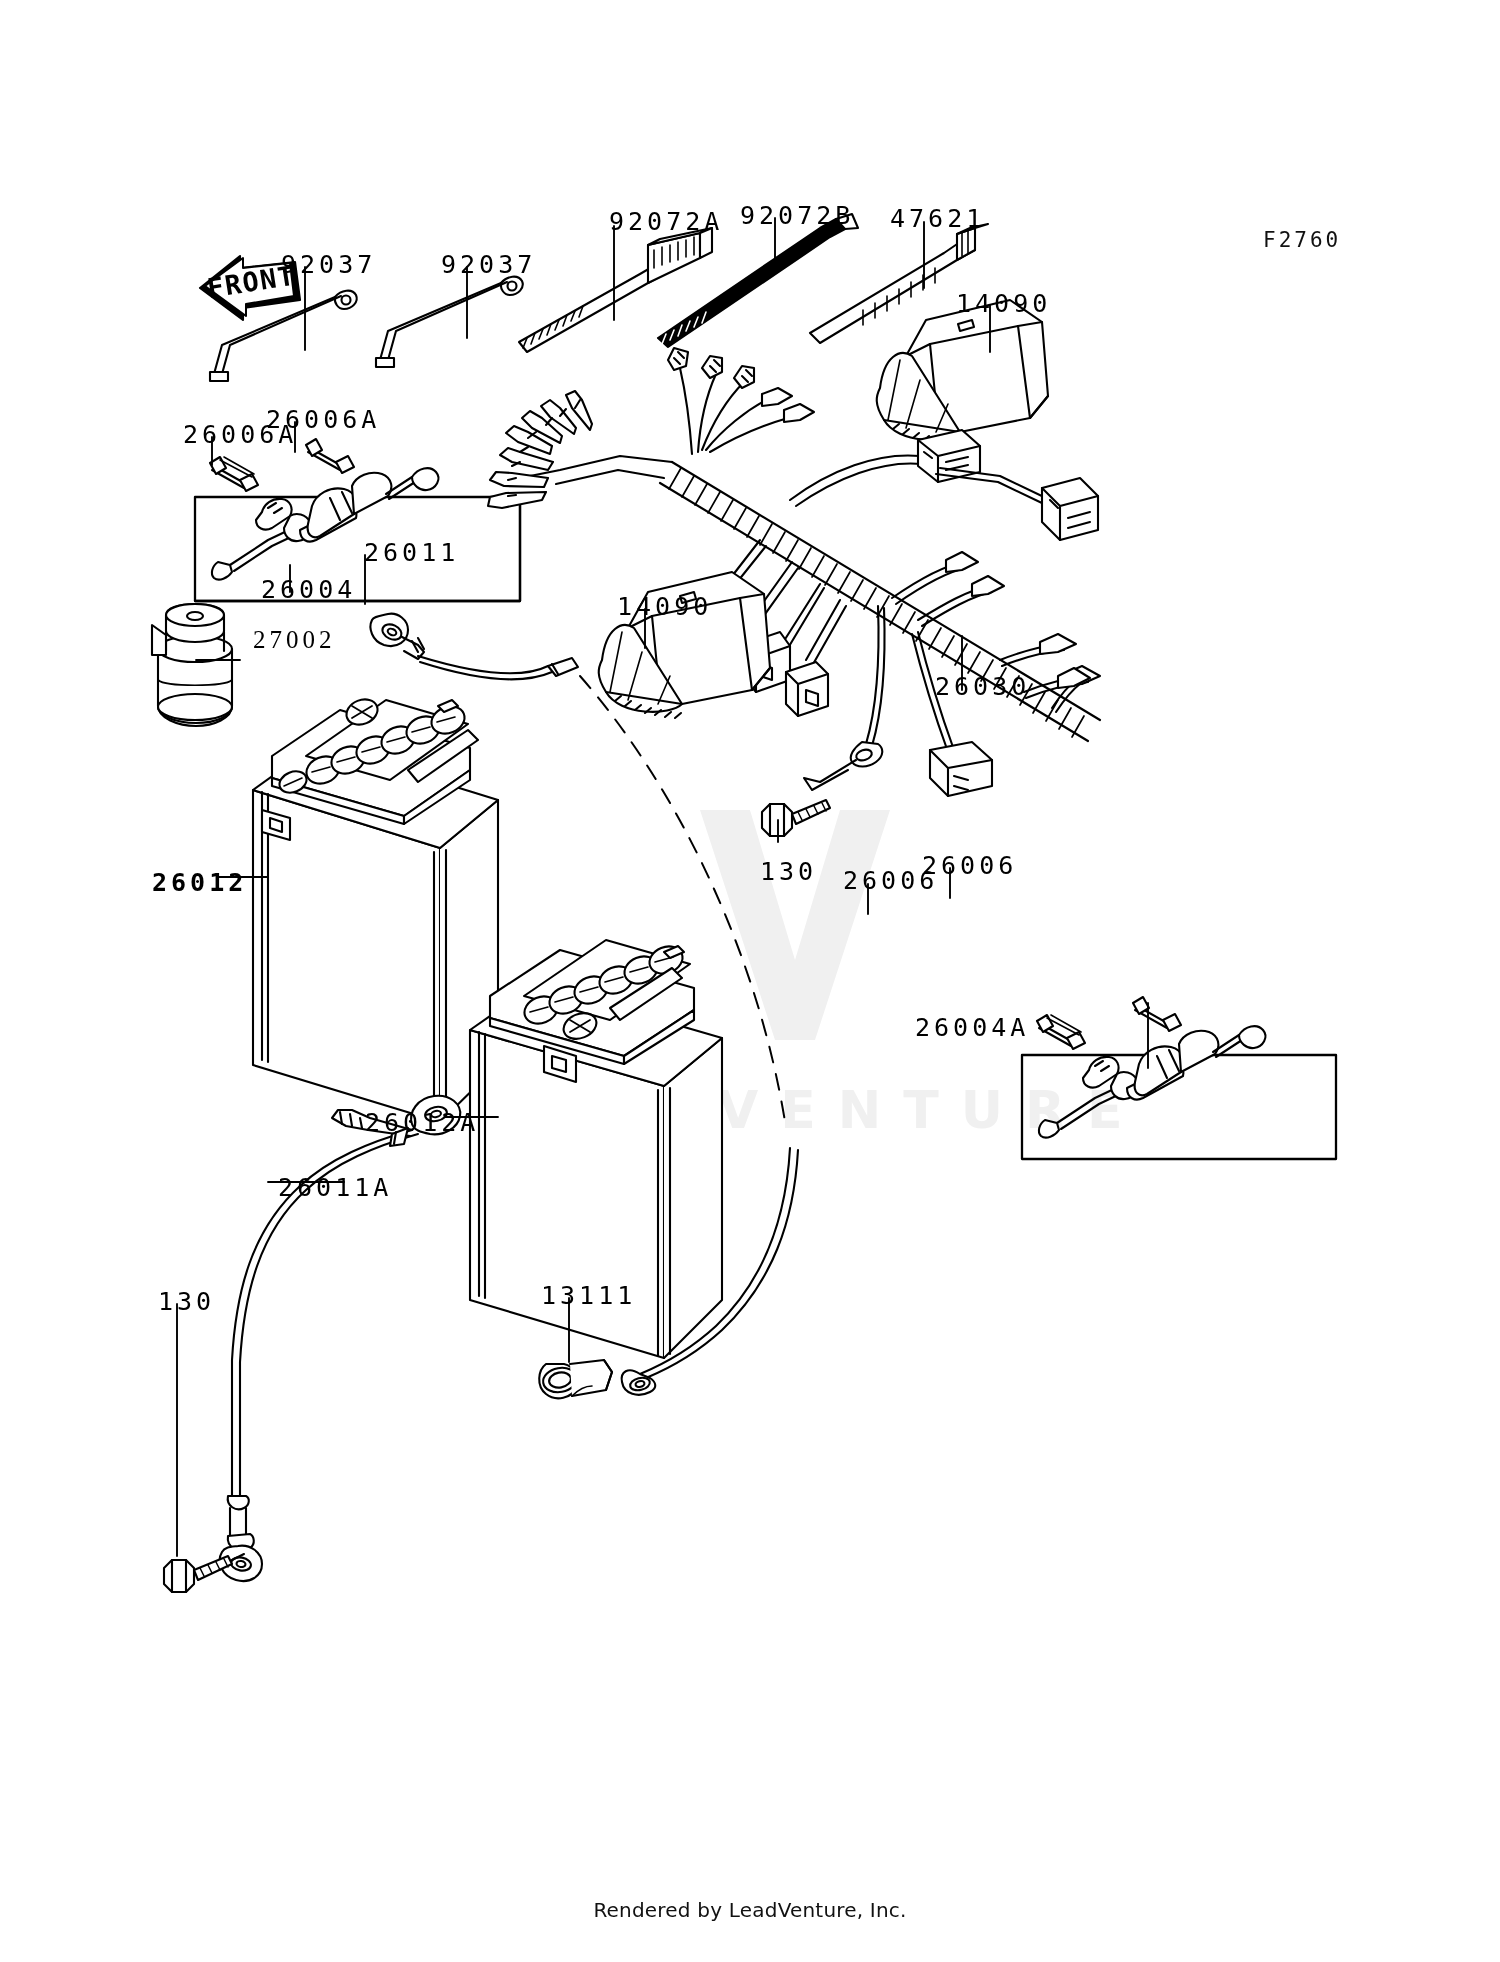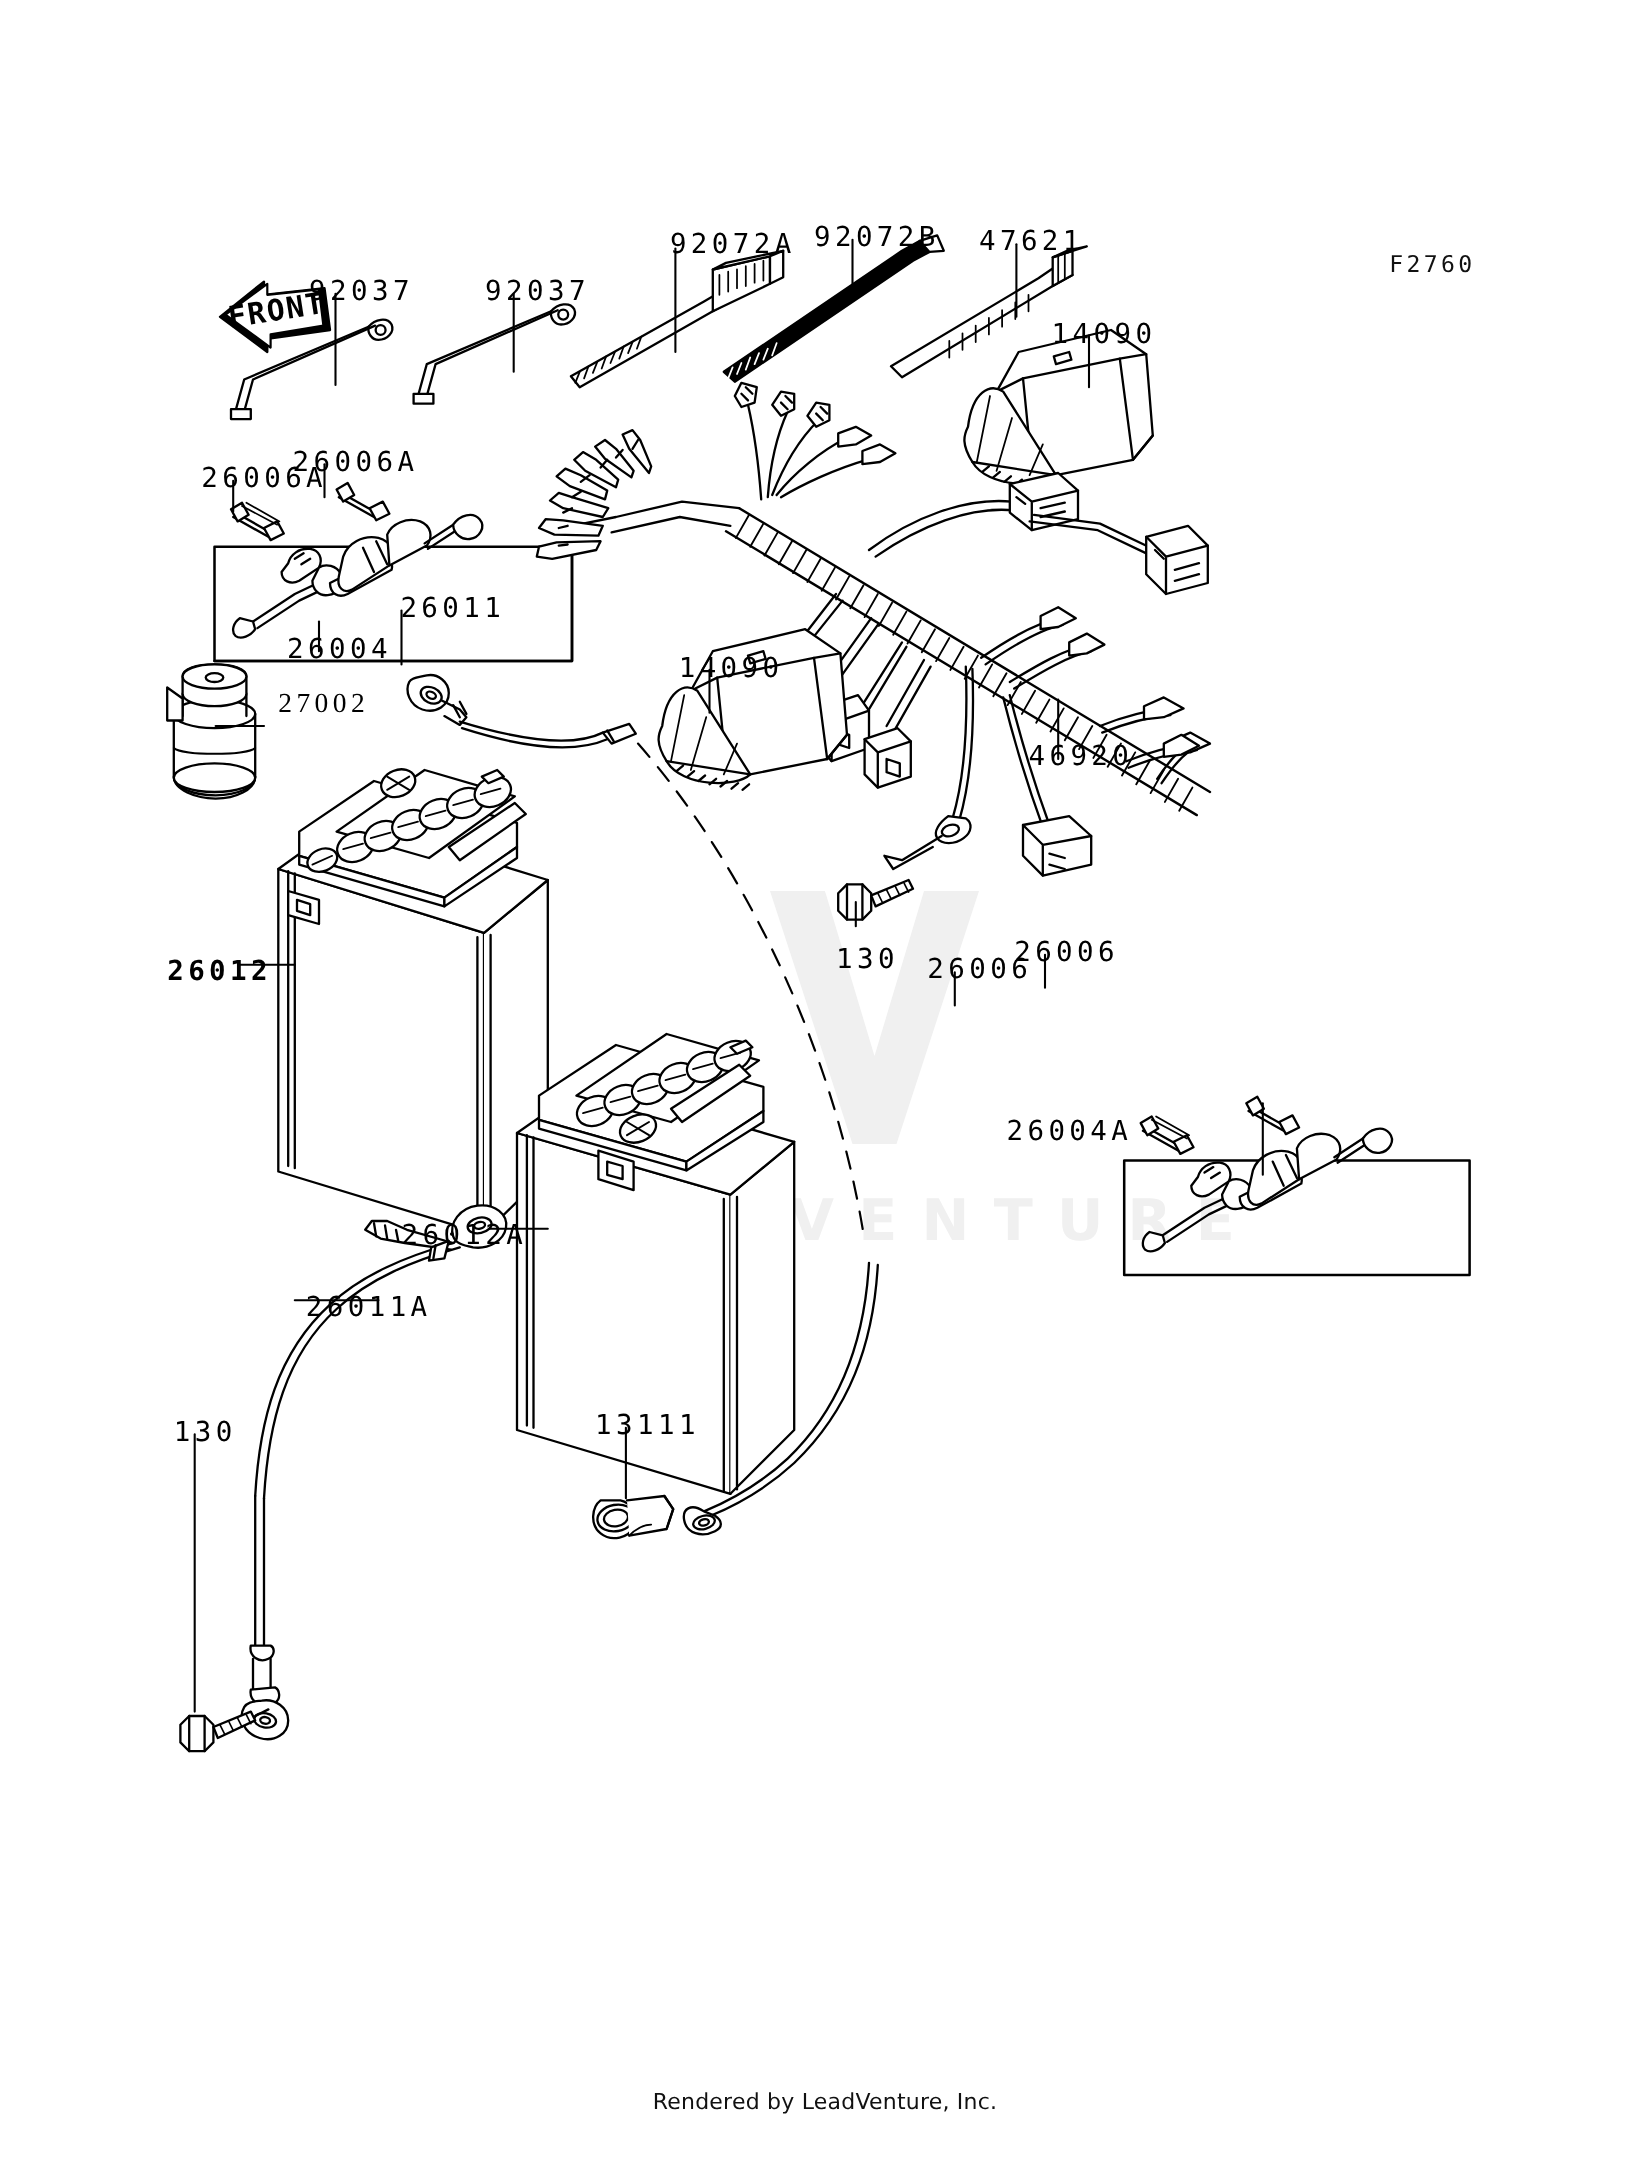--- a/index.html
+++ b/index.html
@@ -496,21 +496,21 @@
   <div class="lbl" style="left:580px;top:207px;margin-left:29px;">92072A</div>
   <div class="lbl" style="left:740px;top:201px;">92072B</div>
   <div class="lbl" style="left:890px;top:204px;">47621</div>
   <div class="lbl" style="left:956px;top:289px;">14090</div>
   <div class="lbl" style="left:183px;top:420px;">26006A</div>
   <div class="lbl" style="left:266px;top:405px;">26006A</div>
   <div class="lbl" style="left:261px;top:575px;text-align:center;">26004</div>
   <div class="lbl" style="left:364px;top:538px;">26011</div>
   <div class="lbl" style="left:617px;top:592px;">14090</div>
   <div class="lbl" style="left:253px;top:626px;font-family:Liberation Serif, serif;">27002</div>
-  <div class="lbl" style="left:935px;top:672px;">46920</div>
+  <div class="lbl" style="left:935px;top:672px;">26030</div>
   <div class="lbl" style="left:152px;top:868px;font-weight:bold;">26012</div>
   <div class="lbl" style="left:760px;top:857px;">130</div>
   <div class="lbl" style="left:843px;top:866px;">26006</div>
   <div class="lbl" style="left:922px;top:851px;">26006</div>
   <div class="lbl" style="left:915px;top:1013px;">26004A</div>
   <div class="lbl" style="left:365px;top:1108px;">26012A</div>
   <div class="lbl" style="left:278px;top:1173px;">26011A</div>
   <div class="lbl" style="left:158px;top:1287px;">130</div>
   <div class="lbl" style="left:541px;top:1281px;">13111</div>
 

